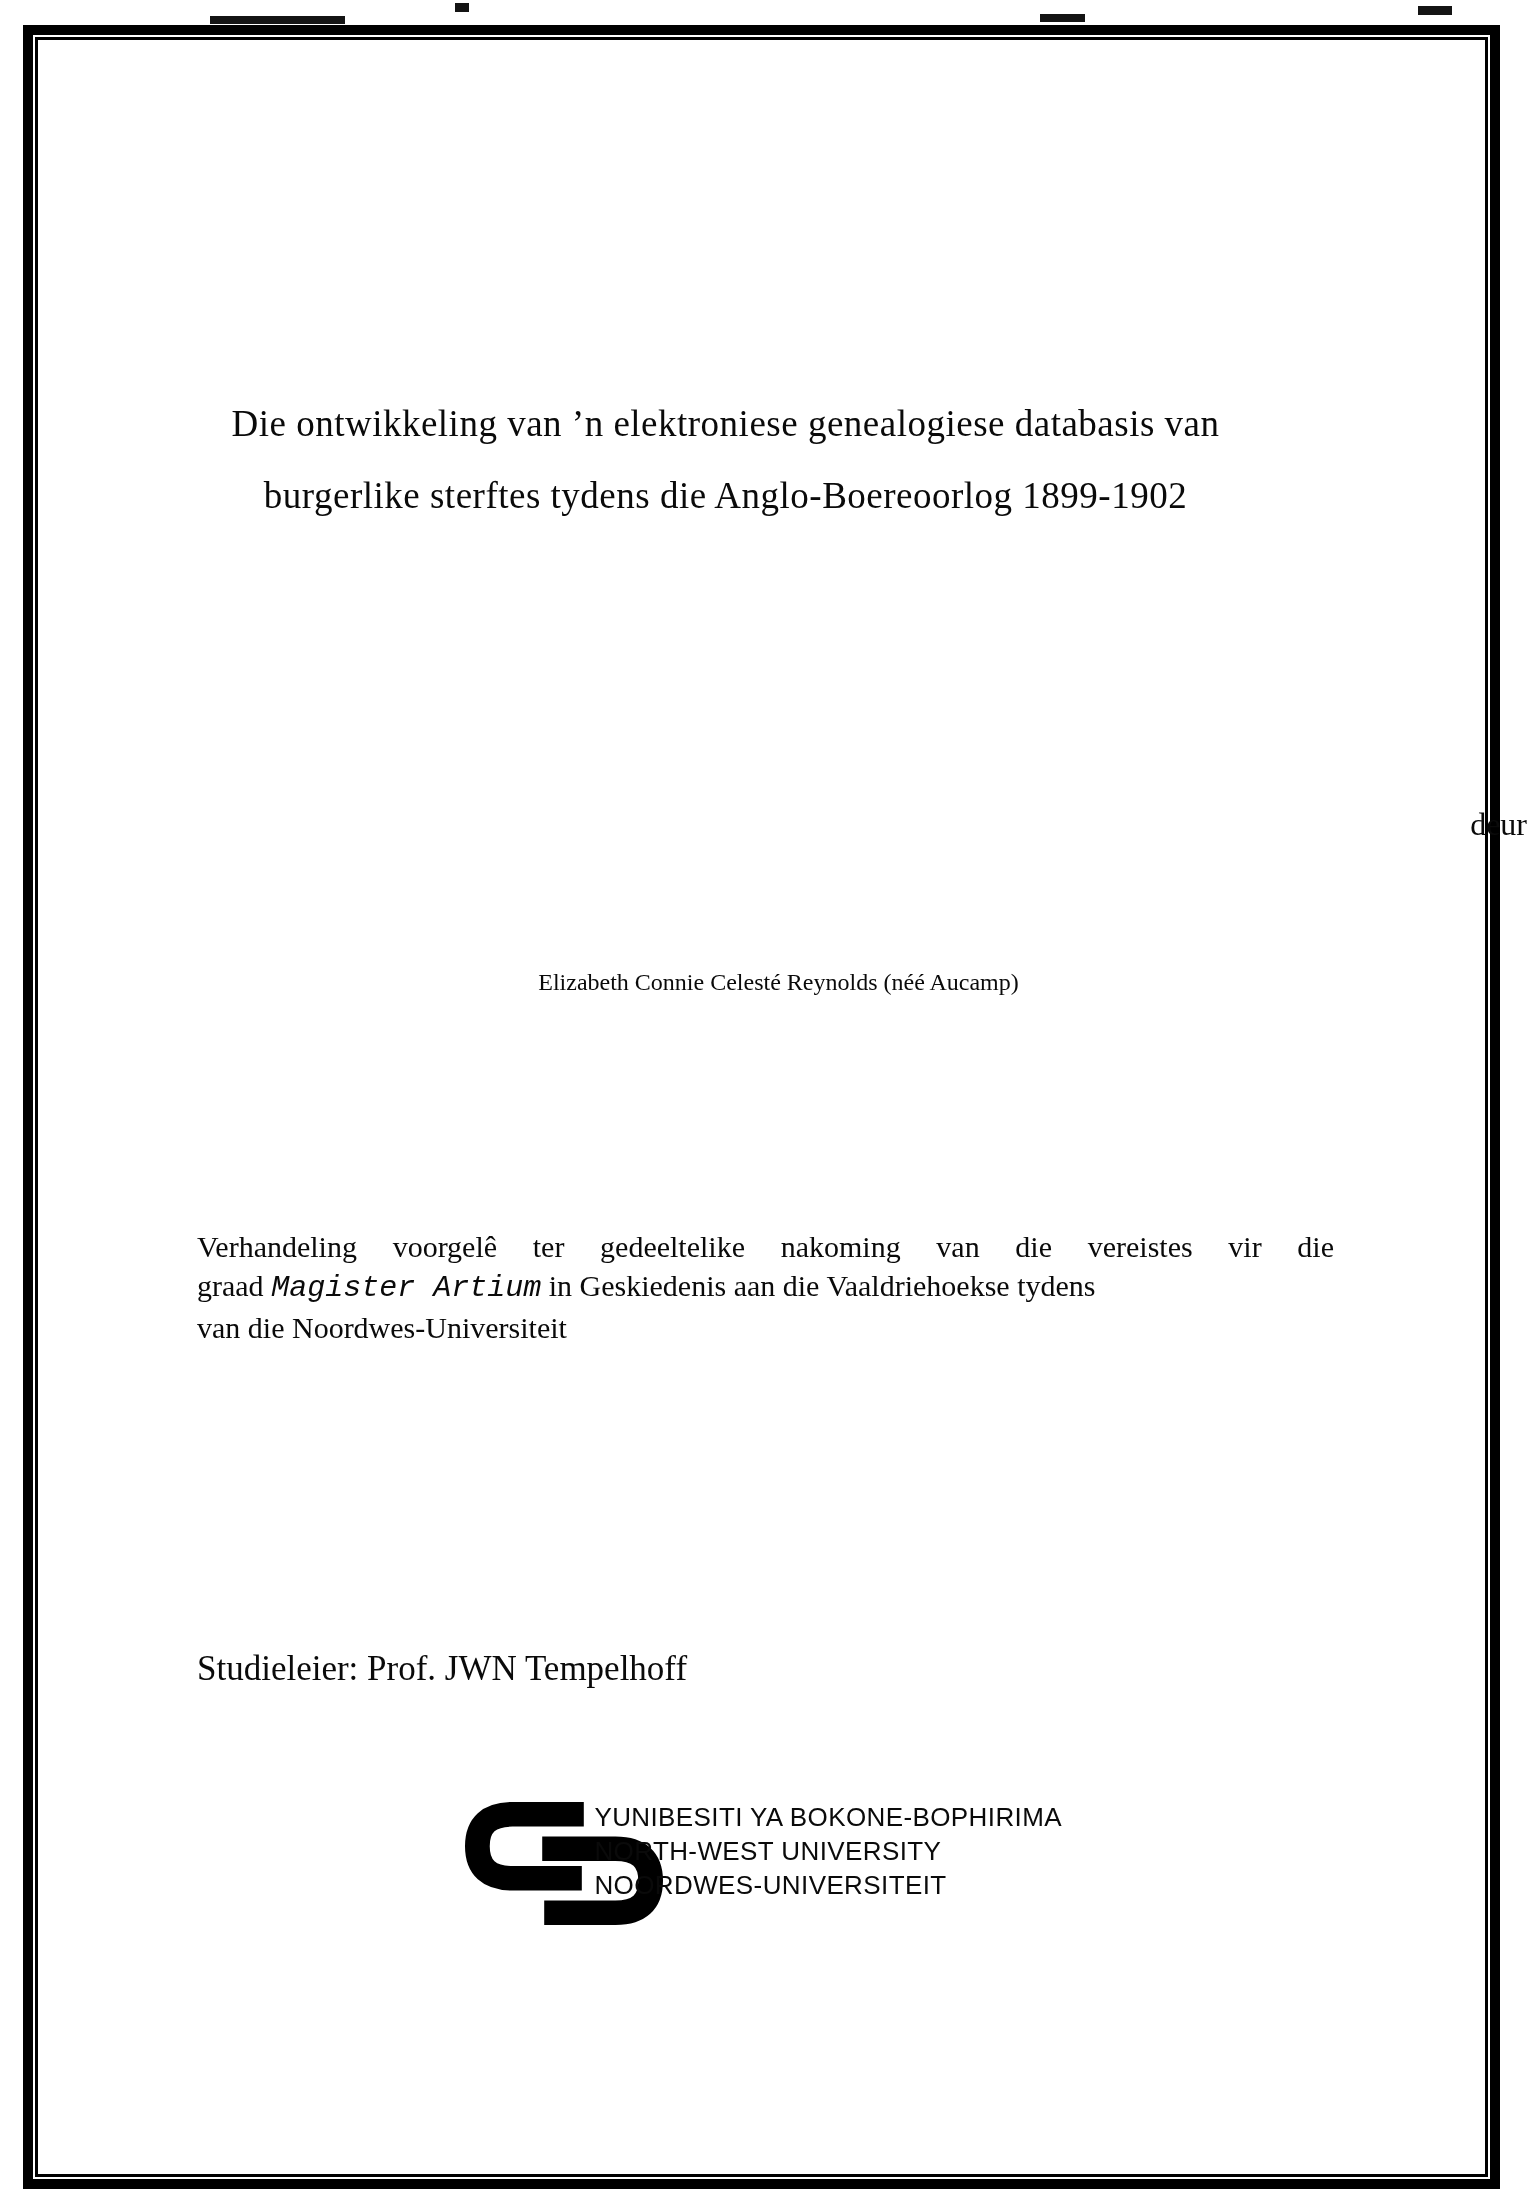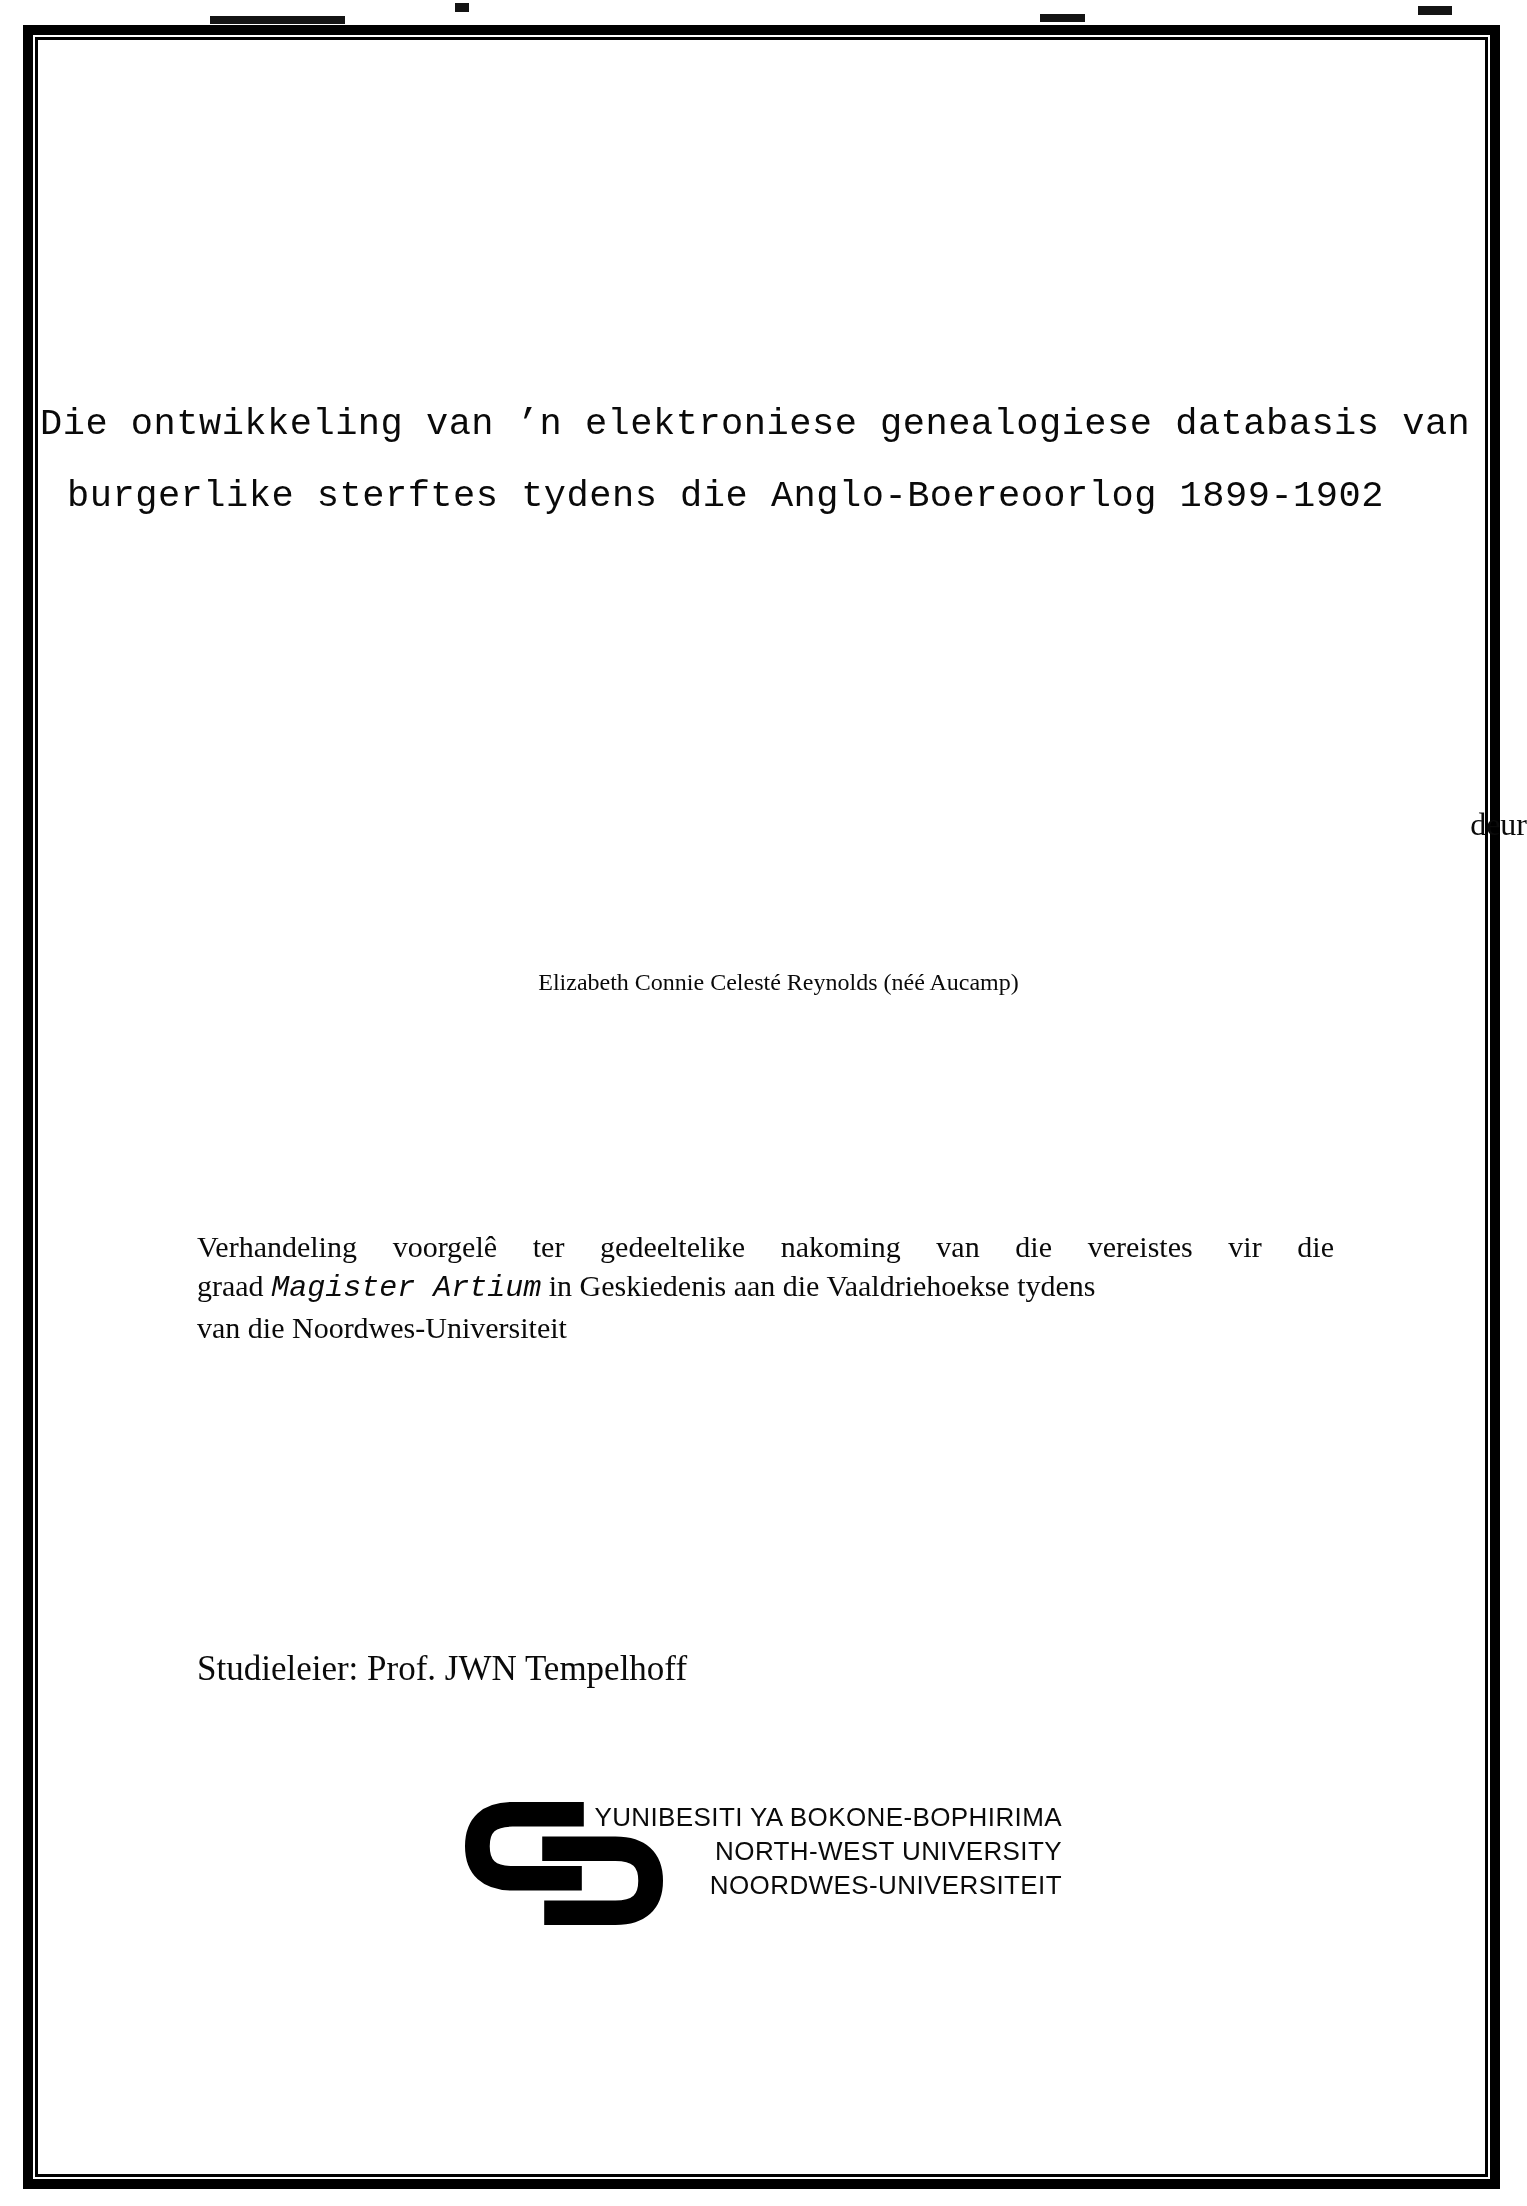--- a/index.html
+++ b/index.html
@@ -41,21 +41,20 @@
   .a2 { left: 455px;  top: 3px;  width: 14px;  height: 9px; }
   .a3 { left: 1040px; top: 14px; width: 45px;  height: 8px; }
   .a4 { left: 1418px; top: 6px;  width: 34px;  height: 9px; }
 
   .title-block {
     position: absolute;
     left: 40px;
     right: 116px;
     top: 388px;
     text-align: center;
-    font-family: Liberation Mono, monospace;
   }
   .title-line {
     font-size: 37px;
     line-height: 72px;
     letter-spacing: 0.5px;
     white-space: nowrap;
   }
   .deur-line {
     position: absolute;
     left: 20px;
@@ -98,21 +97,21 @@
     position: absolute;
     left: 465px;
     top: 1802px;
     width: 198px;
     height: 123px;
   }
   .logo-text {
     position: absolute;
     right: 465px;
     top: 1800px;
-    text-align: right;
+    text-align: left;
     font-family: "Liberation Sans", "DejaVu Sans", sans-serif;
     font-size: 26px;
     line-height: 34px;
     letter-spacing: 0.4px;
     color: #0a0a0a;
     white-space: nowrap;
   }
 </style>
 </head>
 <body>

